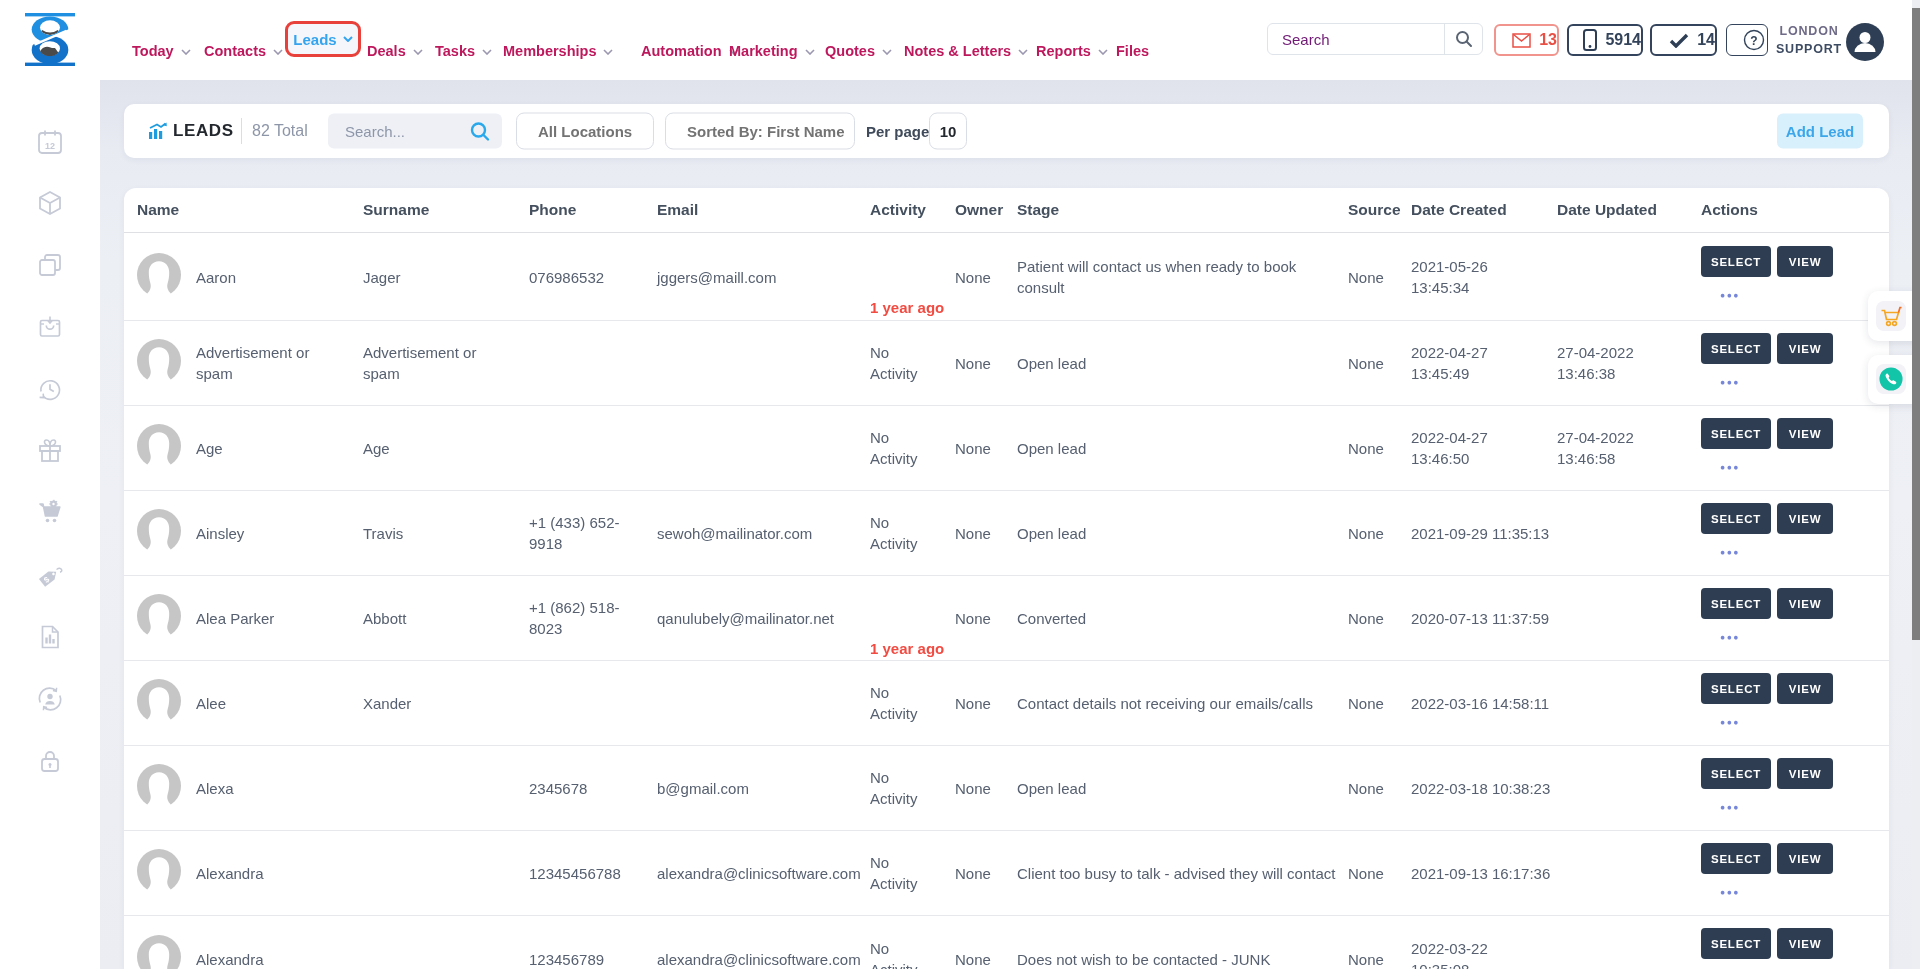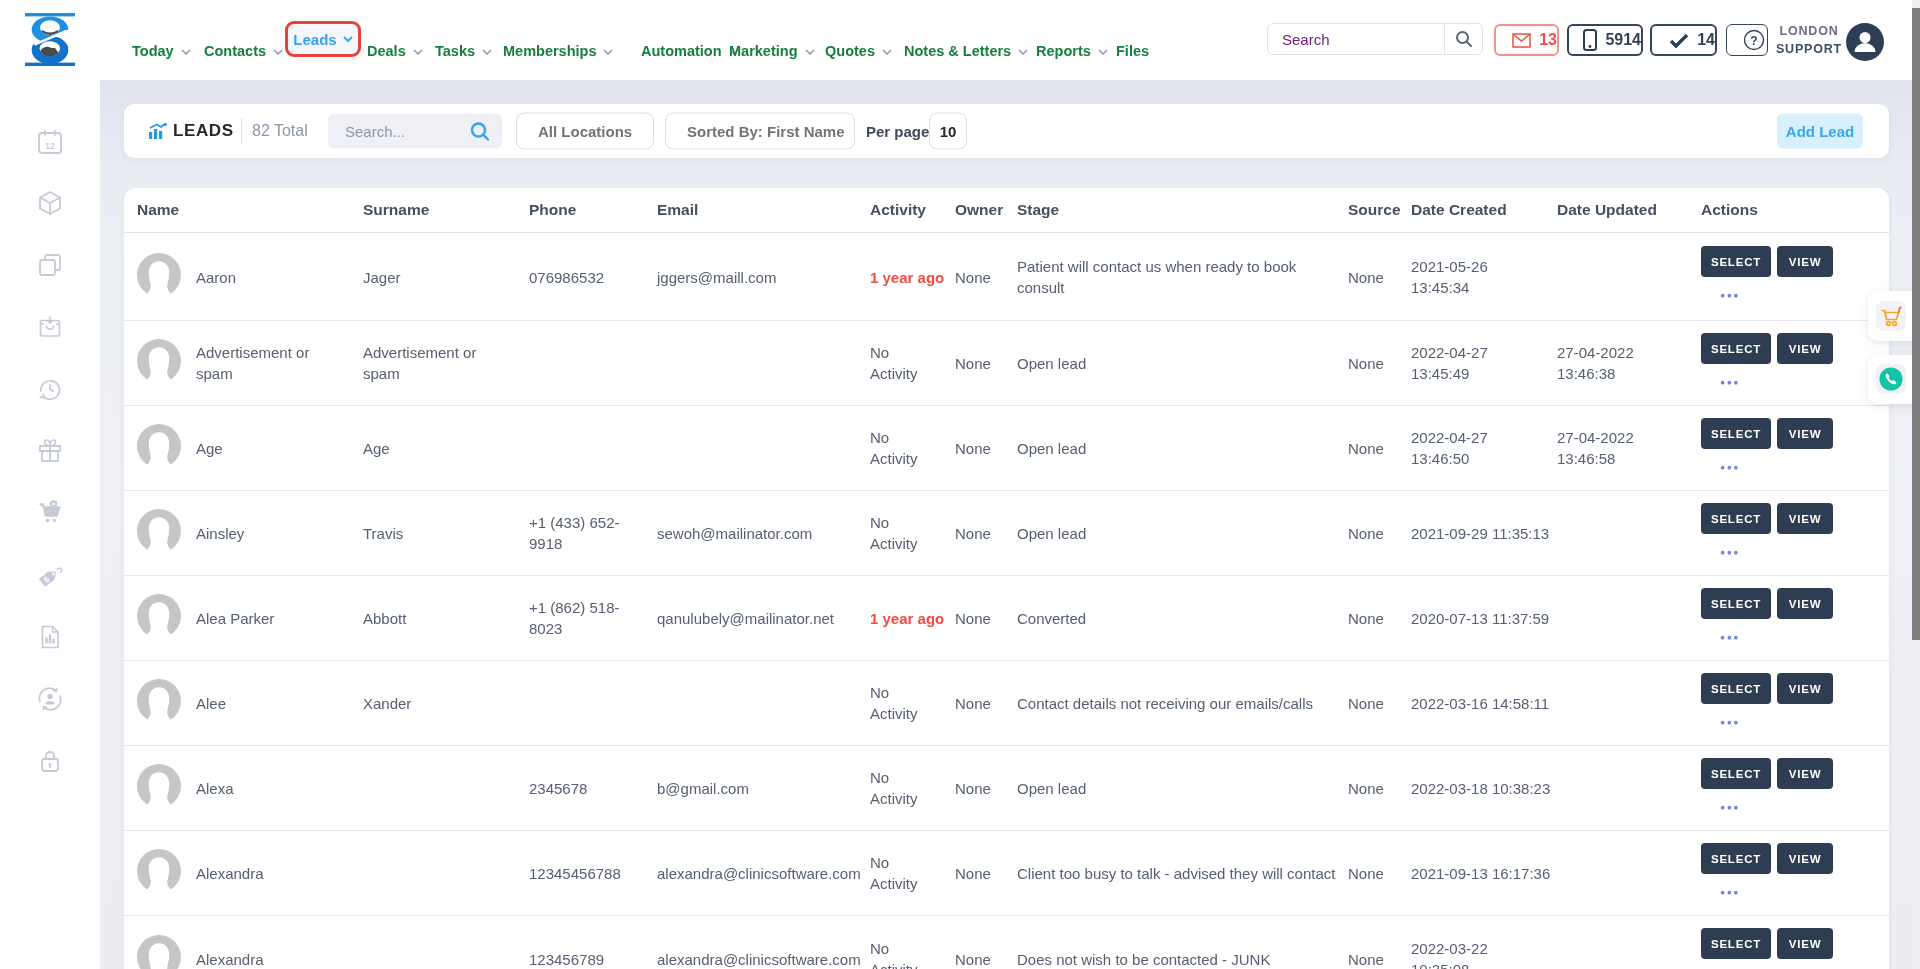--- a/index.html
+++ b/index.html
@@ -3,21 +3,21 @@
 <meta charset="utf-8">
 <style>
 * { margin:0; padding:0; box-sizing:border-box; }
 html,body { width:1920px; height:969px; overflow:hidden; font-family:"Liberation Sans", sans-serif; }
 body { position:relative; background:#fff; }
 
 
 .navbar { position:absolute; left:0; top:0; width:1920px; height:80px; background:#fff; z-index:5; }
 .logo { position:absolute; left:25px; top:13px; }
 .navitem { position:absolute; top:0; height:101px; display:flex; align-items:center; gap:7px;
-  color:#15803d; font-size:14.5px; font-weight:700; letter-spacing:0; }
+  color:#be185d; font-size:14.5px; font-weight:700; letter-spacing:0; }
 .navitem svg { margin-top:2px; }
 .leadsbox { position:absolute; left:285px; top:21px; width:76px; height:36px; border:3px solid #e8413c;
   border-radius:9px; background:#f4f6fb; display:flex; align-items:center; justify-content:center; gap:6px;
   color:#35a4ef; font-size:15px; font-weight:700; }
 
 
 .search { position:absolute; left:1267px; top:23px; width:216px; height:32px; border:1px solid #dfe3ea;
   border-radius:6px; display:flex; align-items:center; }
 .search .ph { flex:1; padding-left:14px; color:#701a75; font-size:15px; font-weight:400; }
 .search .mag { width:38px; height:100%; border-left:1px solid #dfe3ea; display:flex; align-items:center; justify-content:center; }
@@ -59,21 +59,21 @@
 .addlead { left:1653px; width:86px; height:35px; background:#d8effc; border-radius:6px; display:flex; align-items:center;
   justify-content:center; color:#3ba7ea; font-size:15px; font-weight:700; }
 
 
 .tcard { position:absolute; left:24px; top:108px; width:1765px; height:781px; background:#fff;
   border-radius:12px 12px 0 0; box-shadow:0 2px 6px rgba(40,50,80,.06);padding-left:15px; }
 .thead { position:absolute; left:0; top:0; width:1765px; height:45px; border-bottom:1px solid #dfe0e4; }
 .thead div { position:absolute; top:50%; transform:translateY(-50%); color:#45505f; font-size:15.5px; font-weight:700; }
 .row { position:absolute; left:0; width:1765px; height:85px; border-bottom:1px solid #e7e8ec; }
 .cell { position:absolute; top:50%; transform:translateY(-50%); color:#566070; font-size:15px; line-height:21px; white-space:nowrap; }
-.cell.red { color:#f14b42; font-weight:700; }
+.cell.red { color:#f14b42; font-weight:700;margin-top:30px; }
 .avz { position:absolute; left:13px; top:50%; transform:translateY(-50%); }
 .c-name { left:72px; } .c-sur { left:239px; } .c-ph { left:405px; } .c-em { left:533px; }
 .c-act { left:746px; } .c-own { left:831px; } .c-stg { left:893px; } .c-src { left:1224px; }
 .c-cre { left:1287px; } .c-upd { left:1433px; }
 .btns { position:absolute; left:1577px; top:12px; display:flex; gap:6px; }
 .btn { height:31px; background:#2e3d52; color:#fff; border-radius:4px; font-size:11.5px; font-weight:700;
   letter-spacing:.8px; display:flex; align-items:center; justify-content:center; }
 .btn.sel { width:70px; } .btn.view { width:56px; }
 .dots { position:absolute; left:1586px; top:56px; width:40px; text-align:center; color:#7687da; font-size:8.5px; letter-spacing:1.5px; }
 

